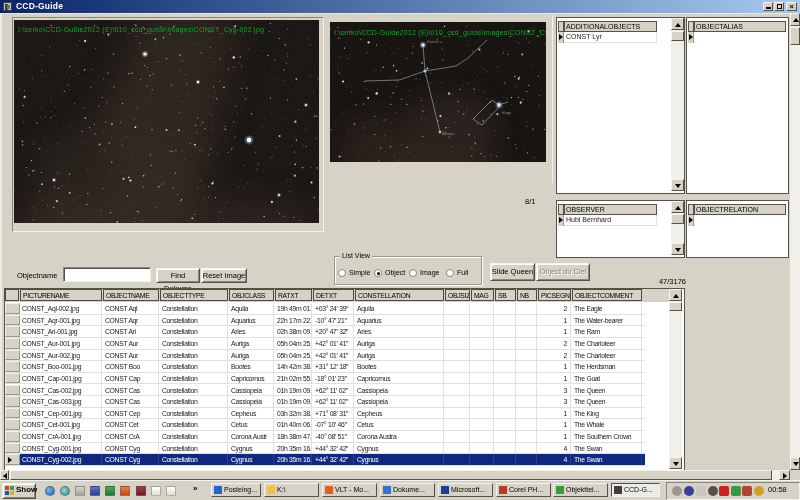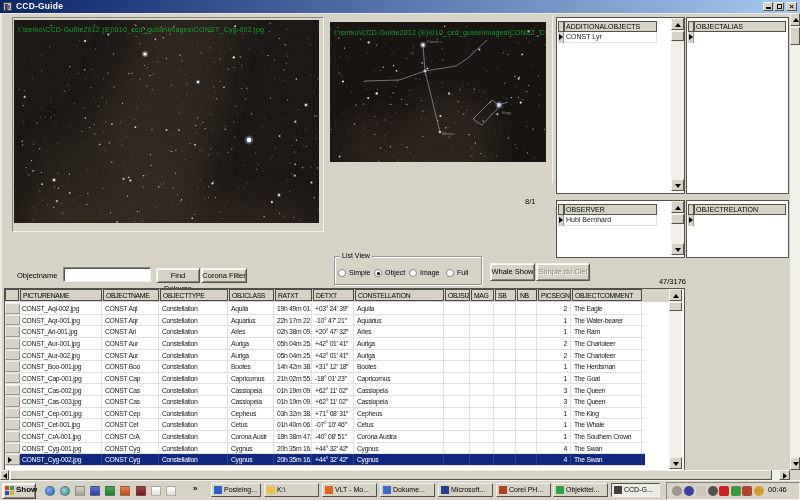--- a/index.html
+++ b/index.html
@@ -861,39 +861,39 @@
     <div style="position:absolute;left:1px;top:14px;width:6px;height:11px;background:#d6d2c6;border-right:1px solid #9a968c;box-sizing:border-box;">
       <span style="position:absolute;left:1px;top:2px;width:0;height:0;border-left:4px solid #000;border-top:3px solid transparent;border-bottom:3px solid transparent;"></span>
     </div>
   </div>
 
 <div style="position:absolute;left:525px;top:197px;font-size:7.5px;">8/1</div>
 
 <div style="position:absolute;left:17px;top:271px;font-size:7.5px;">Objectname</div>
 <div style="position:absolute;left:63px;top:267px;width:86px;height:13px;background:#fff;border:1px solid;border-color:#8a867c #f4f2ec #f4f2ec #8a867c;box-shadow:inset 1px 1px 0 #55524a;"></div>
 <div class="btn" style="left:156px;top:268px;width:42px;height:13px;line-height:13px;">Find Dokume</div>
-<div class="btn" style="left:201px;top:268px;width:44px;height:13px;line-height:13px;">Corona Filter</div>
+<div class="btn" style="left:201px;top:268px;width:44px;height:13px;line-height:13px;">Reset Image</div>
 
 <div style="position:absolute;left:334px;top:256px;width:146px;height:27px;border:1px solid #9a968c;box-shadow:1px 1px 0 #fff, inset 1px 1px 0 #fff;"></div>
 <div style="position:absolute;left:340px;top:252px;background:#d6d2c6;padding:0 2px;font-size:7px;">List View</div>
 <div style="position:absolute;left:338px;top:268px;width:142px;height:10px;font-size:7px;">
   <span class="radio" style="position:absolute;left:0;top:1px;width:8px;height:8px;border-radius:50%;background:#fff;border:1px solid #8a867c;box-sizing:border-box;"></span>
     <span style="position:absolute;left:11px;top:1px;">Simple</span>
   <span class="radio" style="position:absolute;left:36px;top:1px;width:8px;height:8px;border-radius:50%;background:#fff;border:1px solid #8a867c;box-sizing:border-box;">
       <span style="position:absolute;left:2px;top:2px;width:3px;height:3px;border-radius:50%;background:#000;"></span>
     </span>
     <span style="position:absolute;left:47px;top:1px;">Object</span>
   <span class="radio" style="position:absolute;left:71px;top:1px;width:8px;height:8px;border-radius:50%;background:#fff;border:1px solid #8a867c;box-sizing:border-box;"></span>
     <span style="position:absolute;left:82px;top:1px;">Image</span>
   <span class="radio" style="position:absolute;left:108px;top:1px;width:8px;height:8px;border-radius:50%;background:#fff;border:1px solid #8a867c;box-sizing:border-box;"></span>
     <span style="position:absolute;left:119px;top:1px;">Full</span>
 </div>
 
-<div class="btn" style="left:490px;top:263px;width:43px;height:16px;line-height:16px;">Whale Show</div>
-<div class="btn" style="left:536px;top:263px;width:52px;height:16px;line-height:16px;color:#8a867c;text-shadow:1px 1px 0 #fff;">Simple du Ciel</div>
+<div class="btn" style="left:490px;top:263px;width:43px;height:16px;line-height:16px;">Slide Queen</div>
+<div class="btn" style="left:536px;top:263px;width:52px;height:16px;line-height:16px;color:#8a867c;text-shadow:1px 1px 0 #fff;">Object du Ciel</div>
 
 <div style="position:absolute;left:606px;top:277px;width:80px;text-align:right;font-size:7.5px;">47/3176</div>
 
 <div style="position:absolute;left:4px;top:288px;width:679px;height:182px;background:#fff;border:1px solid #55524a;">
     <div style="position:absolute;left:0;top:0;width:677px;height:13px;background:#d6d2c6;"></div>
     <div class="hc" style="left:0px;top:0px;width:14px;height:12px;"></div>
     <div class="hc" style="left:15px;top:0px;width:82px;height:12px;">PICTURENAME</div>
     <div class="hc" style="left:98px;top:0px;width:56px;height:12px;">OBJECTNAME</div>
     <div class="hc" style="left:155px;top:0px;width:68px;height:12px;">OBJECTTYPE</div>
     <div class="hc" style="left:224px;top:0px;width:45px;height:12px;">OBJCLASS</div>
@@ -1181,12 +1181,12 @@
 <div class="tbtn pressed" style="left:611px;width:49px;"><span class="ticon" style="background:#404040;"></span><span class="ttxt">CCD-G...</span></div>
 <div style="position:absolute;left:666px;top:482px;width:132px;height:16px;border:1px solid;border-color:#8a867c #f4f2ec #f4f2ec #8a867c;background:#d6d2c6;"></div>
 <span style="position:absolute;left:672px;top:486px;width:10px;height:10px;background:#9a968e;display:block;border-radius:50%;"></span>
 <span style="position:absolute;left:684px;top:486px;width:10px;height:10px;background:#3a3f9a;display:block;border-radius:50%;"></span>
 <span style="position:absolute;left:696px;top:486px;width:10px;height:10px;background:#ccc8c0;display:block;border-radius:0;"></span>
 <span style="position:absolute;left:708px;top:486px;width:10px;height:10px;background:#54504a;display:block;border-radius:50%;"></span>
 <span style="position:absolute;left:719px;top:486px;width:10px;height:10px;background:#cc2222;display:block;border-radius:2px;"></span>
 <span style="position:absolute;left:731px;top:486px;width:10px;height:10px;background:#3a9a42;display:block;border-radius:2px;"></span>
 <span style="position:absolute;left:742px;top:486px;width:10px;height:10px;background:#b44232;display:block;border-radius:2px;"></span>
 <span style="position:absolute;left:754px;top:486px;width:10px;height:10px;background:#cfa02a;display:block;border-radius:50%;"></span>
-<div style="position:absolute;left:768px;top:485px;width:28px;font-size:7.5px;">00:46</div>
+<div style="position:absolute;left:768px;top:485px;width:28px;font-size:7.5px;">00:58</div>
 </body></html>

